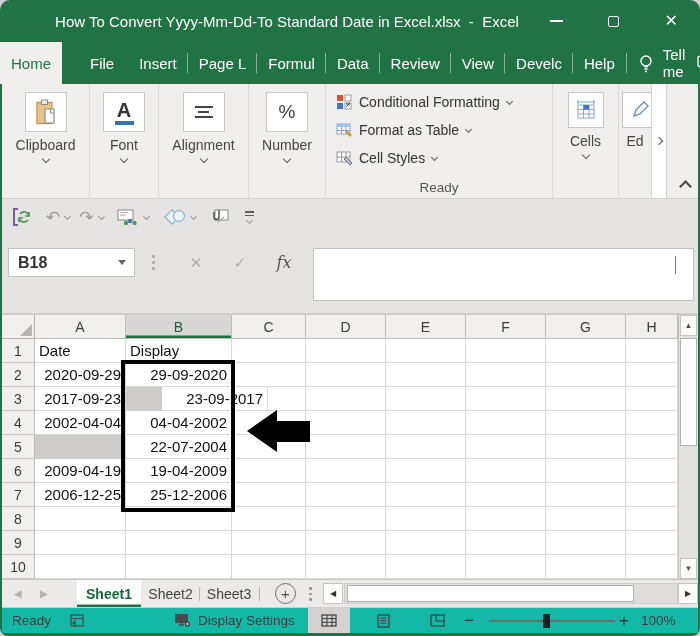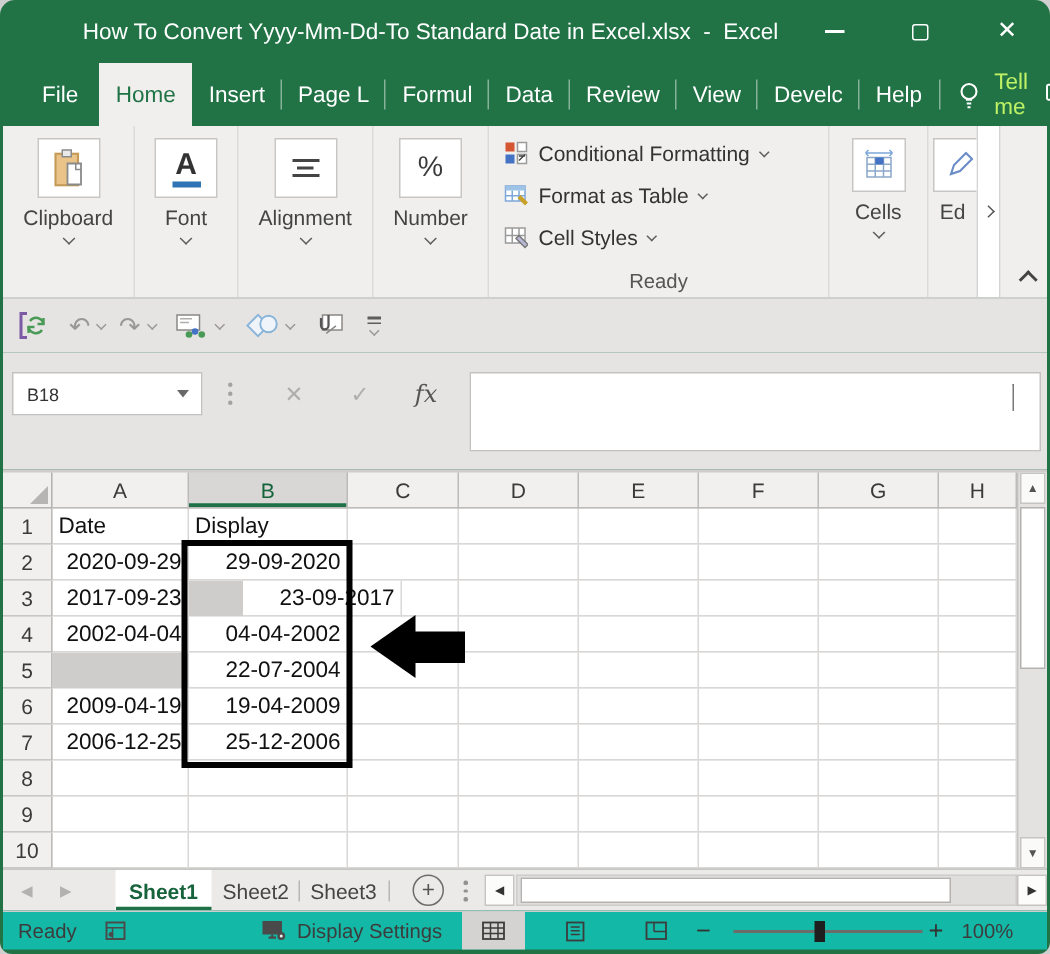--- a/index.html
+++ b/index.html
@@ -16,21 +16,21 @@
   .win-btn{flex:1;display:flex;align-items:center;justify-content:center;color:#fff;}
   .min-glyph{display:block;width:13px;height:2px;background:#fff;}
   .max-glyph{display:block;width:11px;height:11px;border:1.5px solid #fff;border-radius:2px;}
   .close-glyph{font-size:16px;line-height:1;}
   
   .menubar{position:absolute;left:0;top:42px;width:100%;height:42px;display:flex;align-items:stretch;font-size:15px;color:#fff;}
   .menu-tab{display:flex;align-items:center;padding:0 11px;position:relative;white-space:nowrap;}
   .menu-tab.first{margin-left:14px;padding:0 14px;}
   .menu-tab.div::after{content:"";position:absolute;right:0;top:11px;bottom:11px;width:1px;background:rgba(255,255,255,.45);}
   .menu-tab.active{background:#f0efee;color:#217346;}
-  .tellme{display:flex;align-items:center;gap:9px;padding:0 12px;color:#bef264;position:relative;}
+  .tellme{display:flex;align-items:center;gap:9px;padding:0 12px;color:#ffffff;position:relative;}
   .tellme::before{content:"";position:absolute;left:0;top:11px;bottom:11px;width:1px;background:rgba(255,255,255,.45);}
   .comment-btn{margin-left:auto;margin-right:18px;display:flex;align-items:center;}
   
   .ribbon{position:absolute;left:2px;top:84px;width:696px;height:115px;background:#f0efee;border-bottom:1px solid #d2d0ce;display:flex;}
   .rgroup{position:relative;height:100%;border-right:1px solid #dddbd9;display:flex;flex-direction:column;align-items:center;flex:none;}
   .icon-box{margin-top:8px;width:42px;height:40px;background:#fff;border:1px solid #c8c6c4;display:flex;align-items:center;justify-content:center;}
   .rgroup-label{margin-top:5px;font-size:14px;color:#444;}
   .chev{width:6px;height:6px;border-right:1.6px solid #5f5d5b;border-bottom:1.6px solid #5f5d5b;transform:rotate(45deg);flex:none;}
   .rgroup .chev{margin-top:3px;}
   .styles-group{align-items:stretch;}
@@ -50,21 +50,21 @@
   
   .qat{position:absolute;left:2px;top:199px;width:696px;height:36px;background:#e6e4e2;display:flex;align-items:center;padding-left:10px;}
   .qat .ico{display:flex;align-items:center;justify-content:center;height:100%;color:#908e8c;}
   .qat .glyph{font-size:17px;line-height:1;color:#9a9896;}
   .dd{width:5px;height:5px;border-right:1.4px solid #9a9896;border-bottom:1.4px solid #9a9896;transform:rotate(45deg);margin:0 9px 2px 5px;}
   .qat-custom{display:flex;flex-direction:column;align-items:center;gap:2px;margin-left:14px;}
   .qat-custom b{display:block;width:9px;height:1.6px;background:#5f5d5b;}
   .qat-custom .dd{margin:0;}
   
   .formula-row{position:absolute;left:2px;top:235px;width:696px;height:78px;background:#e6e4e2;}
-  .name-box{position:absolute;left:6px;top:13px;width:127px;height:29px;background:#fff;border:1px solid #c4c2c0;display:flex;align-items:center;font-size:12px;color:#333;}
+  .name-box{position:absolute;left:6px;top:13px;width:127px;height:29px;background:#fff;border:1px solid #c4c2c0;display:flex;align-items:center;font-size:16px;color:#333;font-weight:bold;}
   .name-box .val{padding-left:9px;flex:1;}
   .name-box .nb-dd{width:24px;height:100%;display:flex;align-items:center;justify-content:center;}
   .tri-down{width:0;height:0;border-left:4px solid transparent;border-right:4px solid transparent;border-top:5px solid #6a6866;}
   .vdots{position:absolute;left:150px;top:20px;display:flex;flex-direction:column;gap:3px;}
   .vdots i{width:3px;height:3px;background:#a5a3a1;border-radius:50%;}
   .fb-btns{position:absolute;left:172px;top:13px;height:29px;display:flex;align-items:center;}
   .fb-btn{width:44px;text-align:center;color:#b0aeac;font-size:15px;}
   .fb-fx{font-family:"DejaVu Serif",serif;font-style:italic;font-size:16px;color:#555;}
   .formula-input{position:absolute;left:311px;top:13px;width:381px;height:53px;background:#fff;border:1px solid #c4c2c0;font-size:14px;padding:4px 20px 4px 6px;color:#222;}
   .fb-expand{position:absolute;right:14px;top:22px;width:9px;height:8px;}
@@ -124,22 +124,22 @@
       <div class="win-btn">
           <span class="max-glyph"></span>
         </div>
       <div class="win-btn">
           <span class="close-glyph">✕</span>
         </div>
     </div>
   </div>
 
   <div class="menubar">
+    <div class="menu-tab active">Home</div>
     <div class="menu-tab first">File</div>
-    <div class="menu-tab active">Home</div>
     <div class="menu-tab div">Insert</div>
     <div class="menu-tab div">Page L</div>
     <div class="menu-tab div">Formul</div>
     <div class="menu-tab div">Data</div>
     <div class="menu-tab div">Review</div>
     <div class="menu-tab div">View</div>
     <div class="menu-tab div">Develc</div>
     <div class="menu-tab">Help</div>
     <div class="tellme">
       <span>

